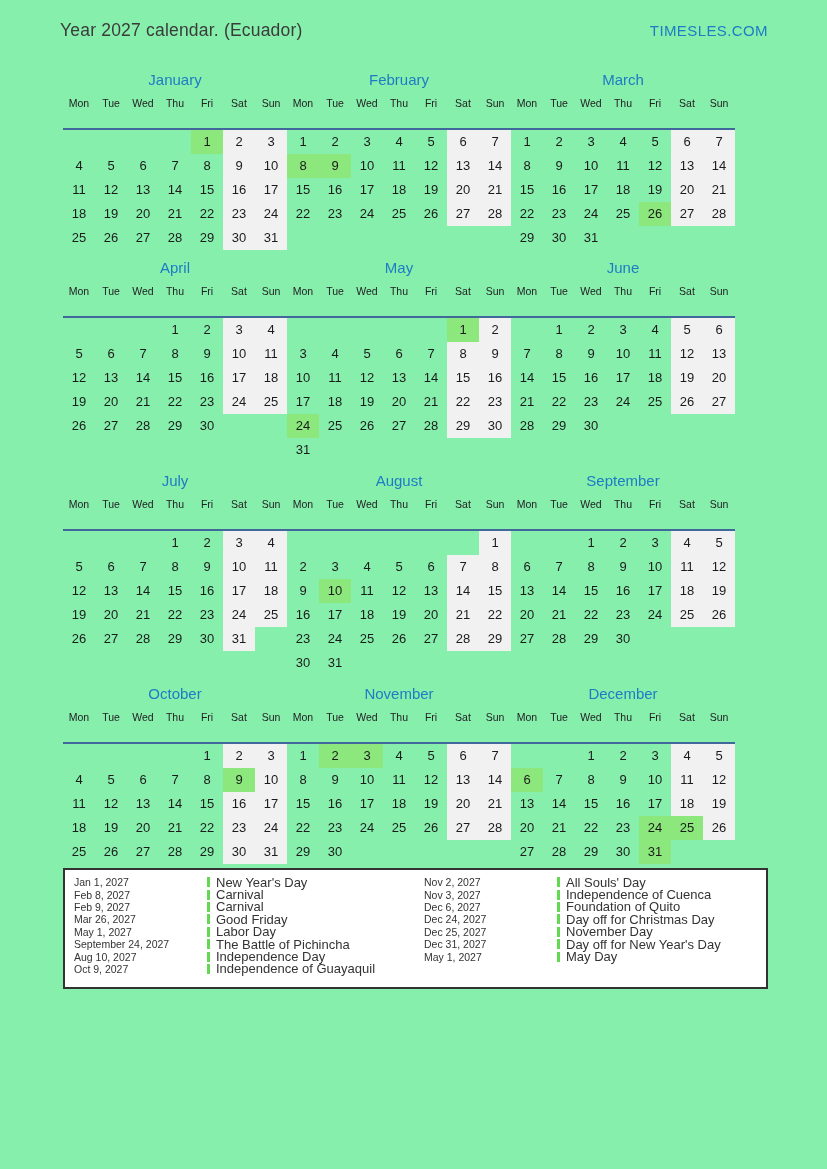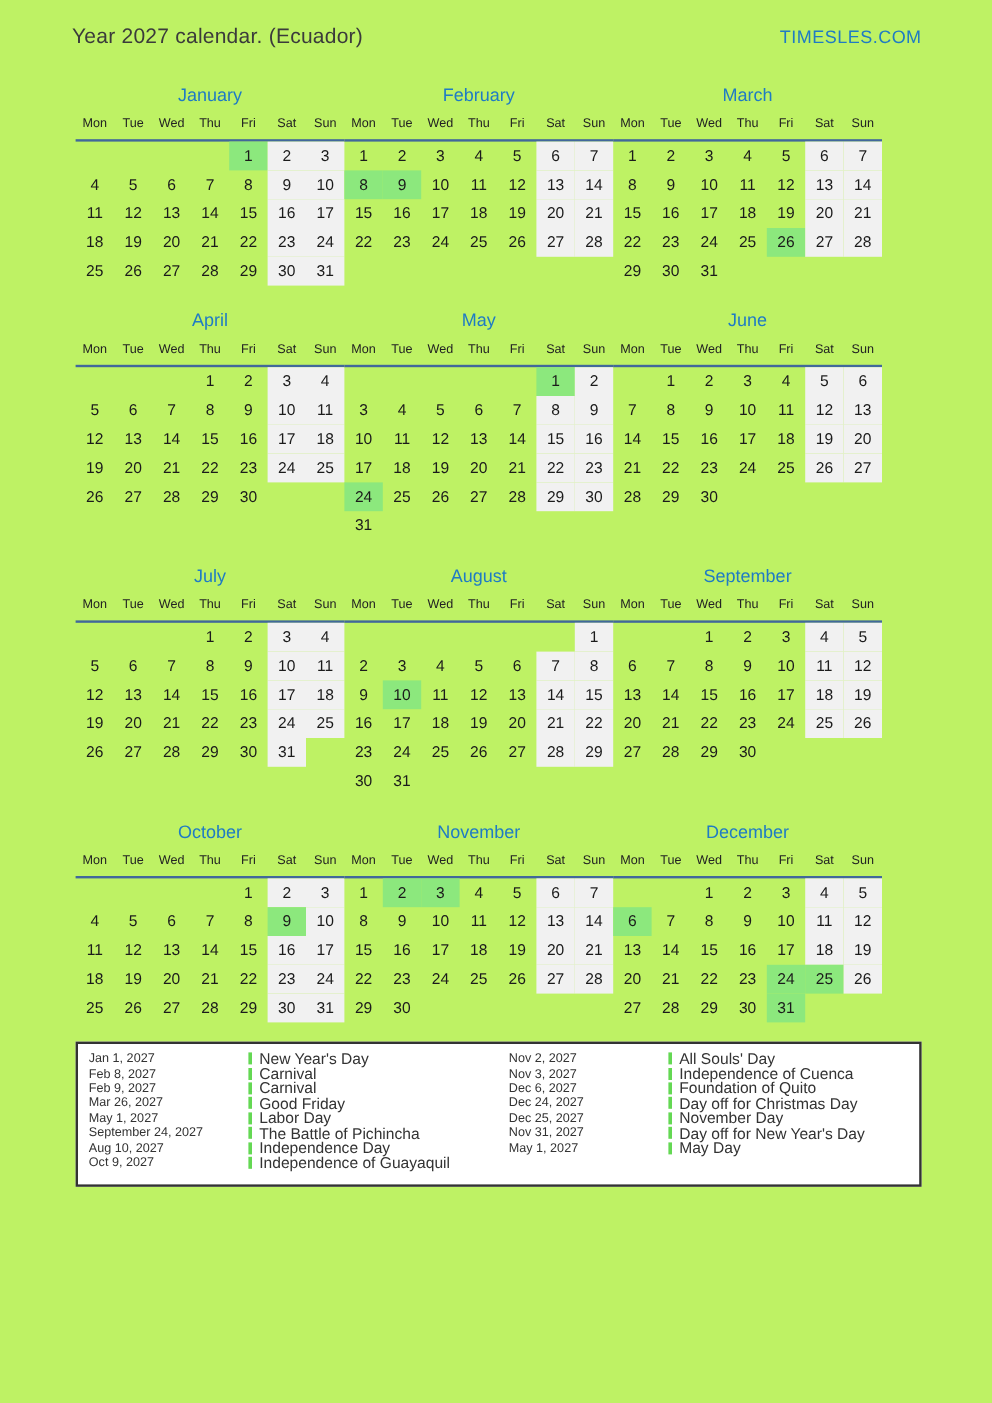--- a/index.html
+++ b/index.html
@@ -9,21 +9,21 @@
     --legendbar:#64d853;
     --weekend:#f1f1f1;
   }
   *{margin:0;padding:0;box-sizing:border-box;}
   html,body{background:#fff;}
   body{
     width:827px;height:1169px;
     font-family:"Liberation Sans","DejaVu Sans",sans-serif;
     position:relative;overflow:hidden;
   }
-  .page{position:relative;width:827px;height:1169px;background:#bef264;}
+  .page{position:relative;width:827px;height:1169px;background:#86efac;}
 
   
   .header{position:absolute;top:20px;left:60px;right:59px;display:flex;justify-content:space-between;align-items:baseline;}
   .page-title{font-size:17.5px;color:#3b3b3b;font-weight:400;letter-spacing:.2px;}
   .site-link{font-size:15px;color:var(--accent);text-decoration:none;letter-spacing:.4px;}
 
   
   .months{
     position:absolute;top:70px;left:63px;
     display:grid;
@@ -32,21 +32,21 @@
     align-content:start;
   }
   .month{width:224px;}
   .month-title{
     text-align:center;color:var(--accent);
     font-size:15px;line-height:19px;margin-bottom:6px;
   }
   .cal-head{
     display:grid;grid-template-columns:repeat(7,32px);
     border-bottom:2px solid var(--line);
-    padding-bottom:5px;
+    padding-bottom:17px;
   }
   .wd{
     text-align:center;font-size:10.5px;color:#222;line-height:16px;
   }
   .cal-grid{display:grid;grid-template-columns:repeat(7,32px);}
   .day{
     height:24px;line-height:24px;text-align:center;
     font-size:13px;color:#1b1b1b;
   }
   .day.weekend{background:var(--weekend);}
@@ -736,21 +736,21 @@
           <span class="lg-date">Dec 24, 2027</span>
           <span class="lg-bar"></span>
           <span class="lg-name">Day off for Christmas Day</span>
         </div>
         <div class="lg-row">
           <span class="lg-date">Dec 25, 2027</span>
           <span class="lg-bar"></span>
           <span class="lg-name">November Day</span>
         </div>
         <div class="lg-row">
-          <span class="lg-date">Nov 31, 2027</span>
+          <span class="lg-date">Dec 31, 2027</span>
           <span class="lg-bar"></span>
           <span class="lg-name">Day off for New Year's Day</span>
         </div>
         <div class="lg-row">
           <span class="lg-date">May 1, 2027</span>
           <span class="lg-bar"></span>
           <span class="lg-name">May Day</span>
         </div>
       </div>
   </div>

